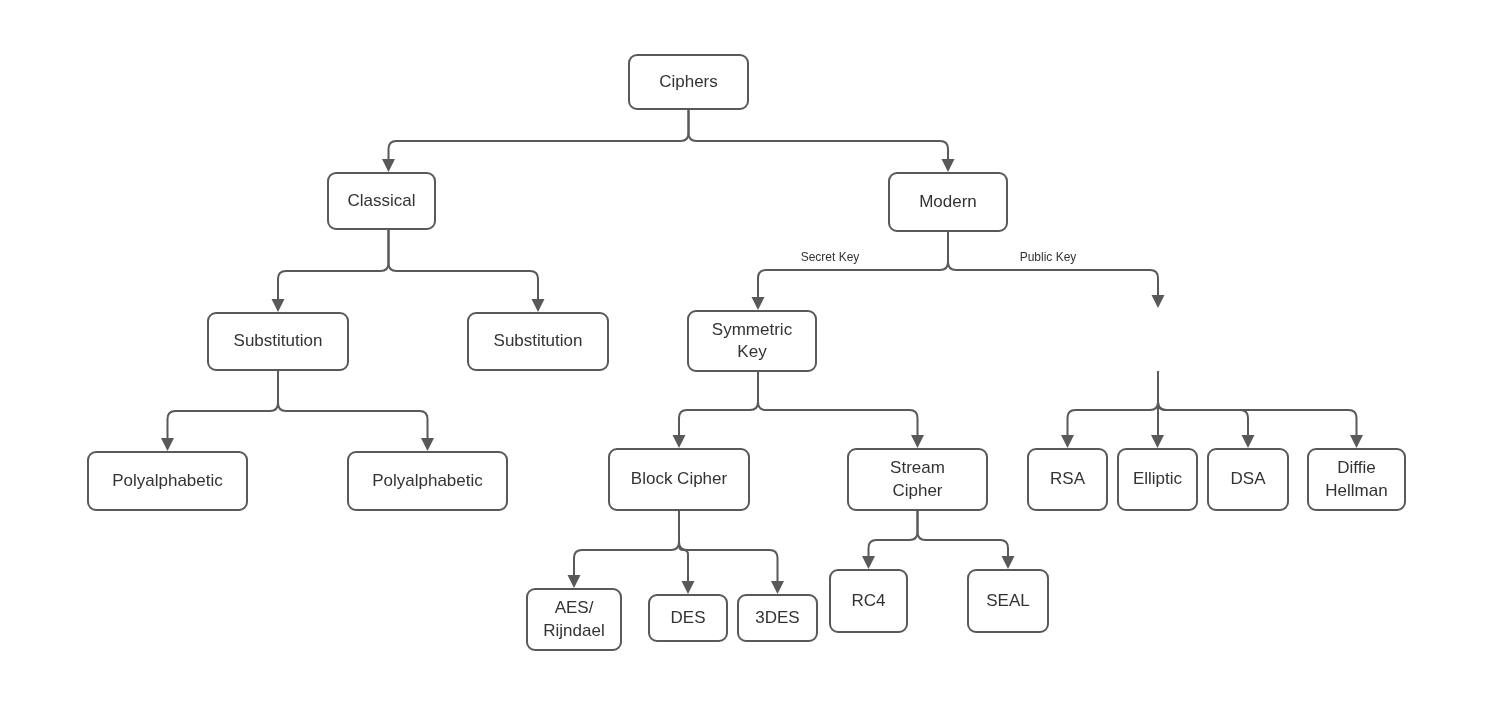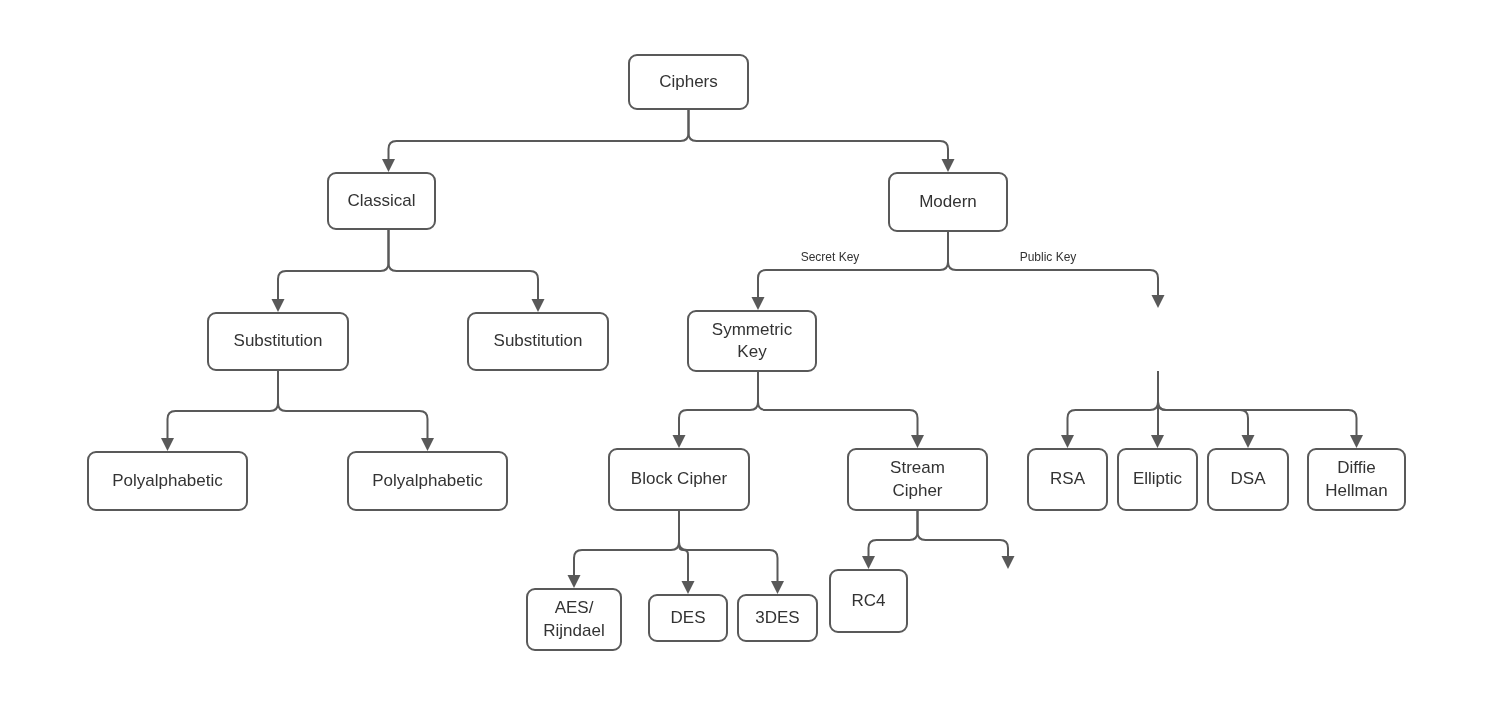--- a/index.html
+++ b/index.html
@@ -156,14 +156,17 @@
   </div>
   <div class="node" style="left:648px;top:594px;width:80px;height:48px">
     <span class="node-label">DES</span>
   </div>
   <div class="node" style="left:737px;top:594px;width:81px;height:48px">
     <span class="node-label">3DES</span>
   </div>
   <div class="node" style="left:829px;top:569px;width:79px;height:64px">
     <span class="node-label">RC4</span>
   </div>
+  <div class="node" style="left:967px;top:569px;width:82px;height:64px">
+    <span class="node-label">SEAL</span>
+  </div>
 
 </div>
 
 </body></html>

